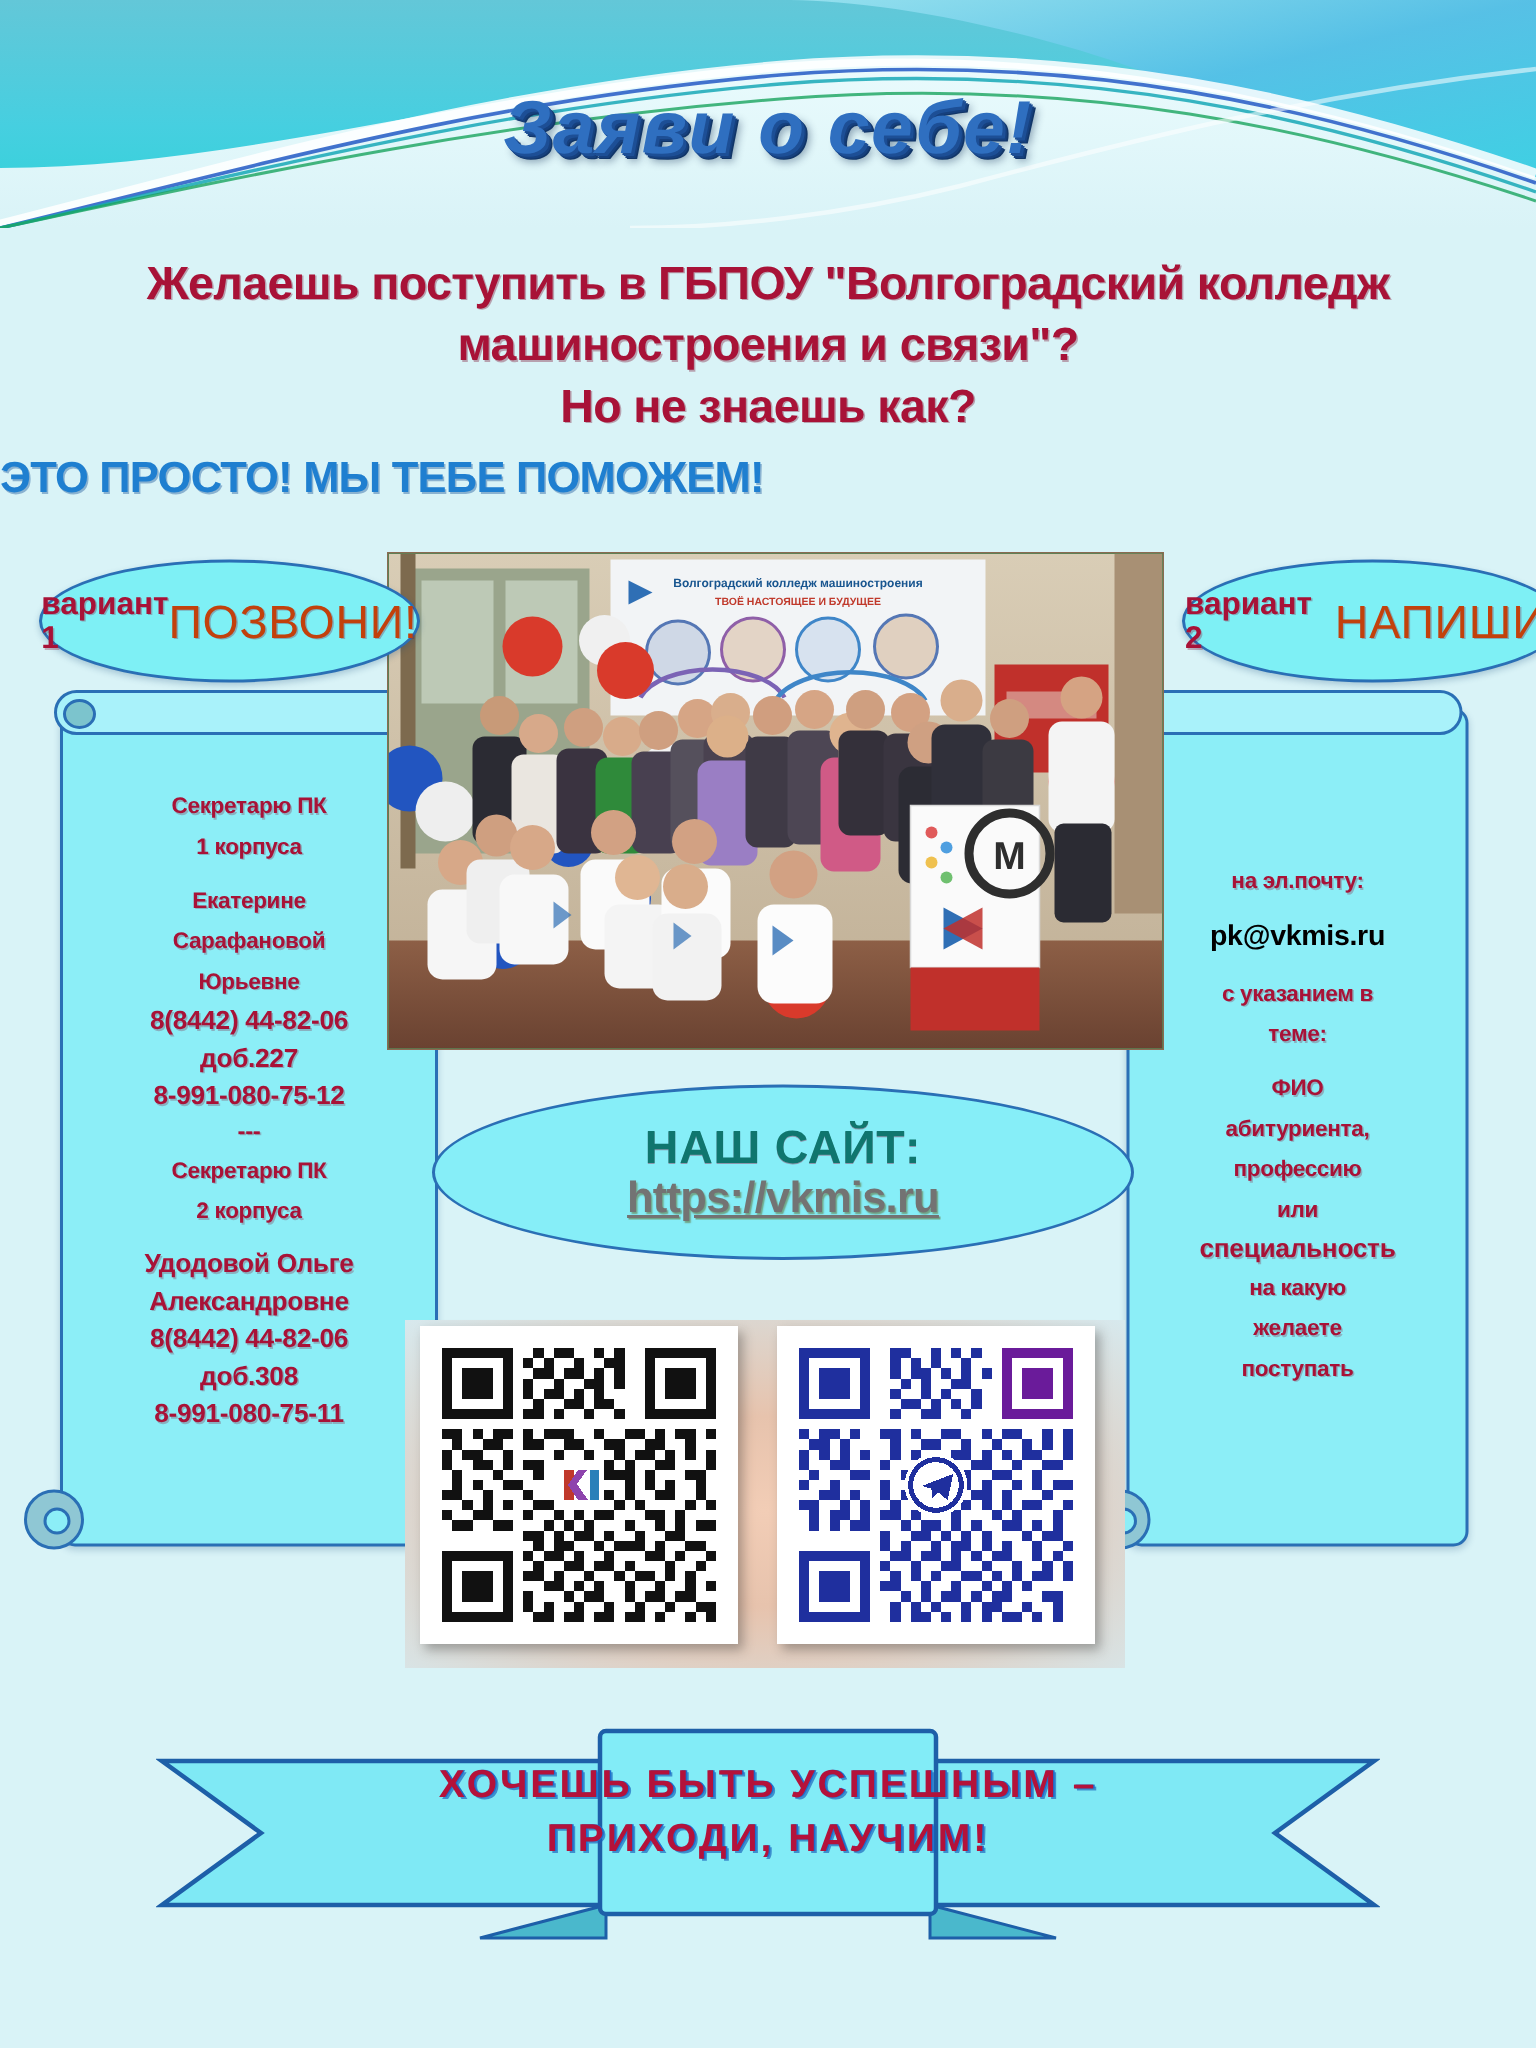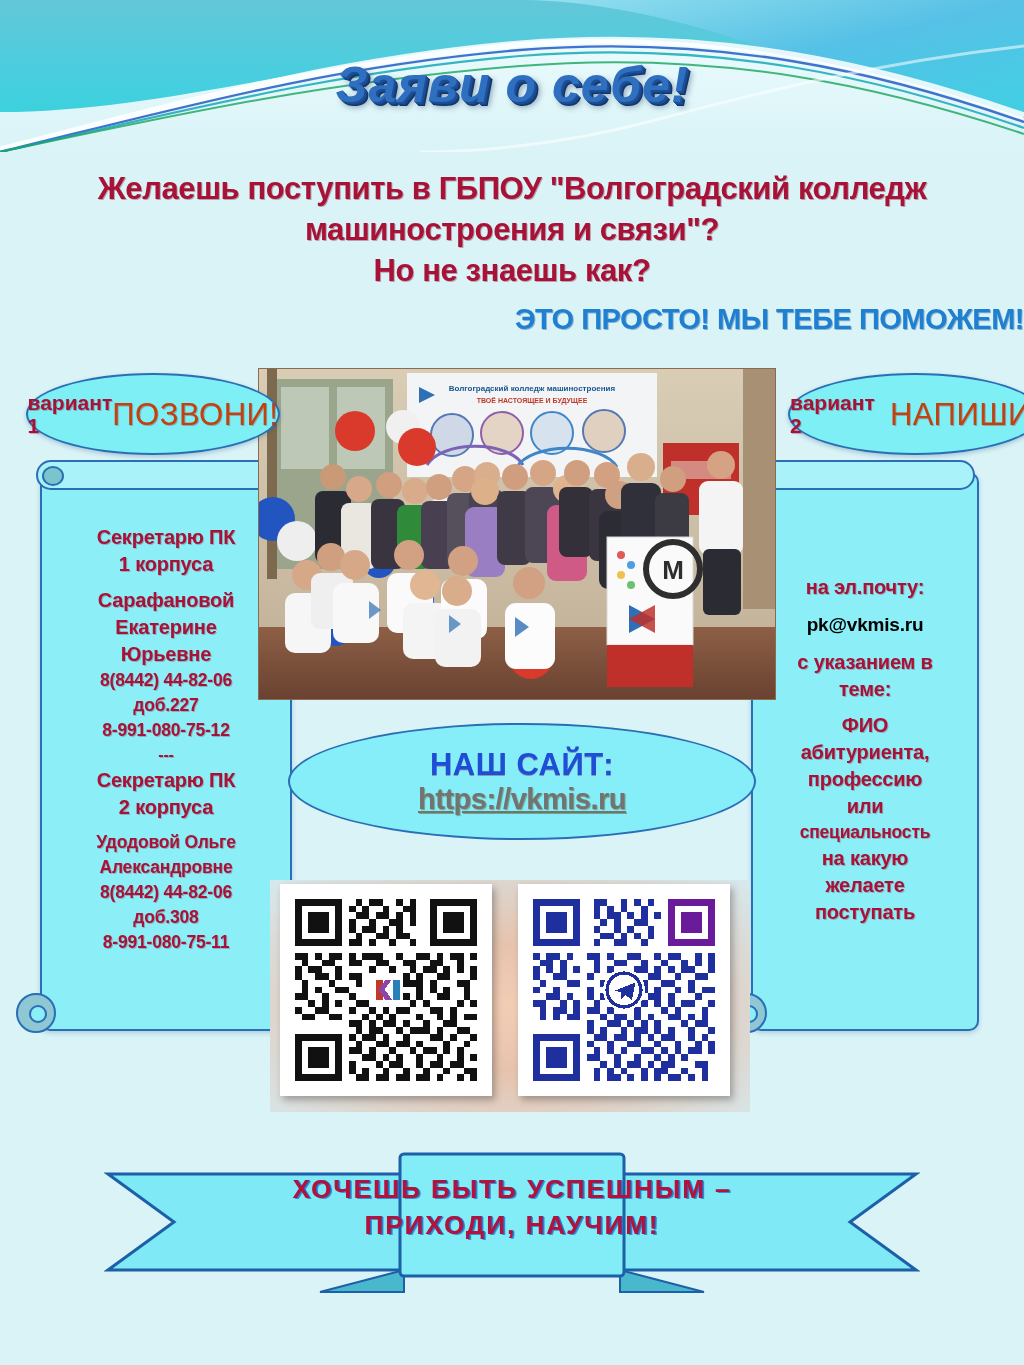--- a/index.html
+++ b/index.html
@@ -43,21 +43,21 @@
     position:absolute;left:0;width:1024px;text-align:center;
     color:#a81237;
     font-weight:bold;
     font-size:31px;
     line-height:41px;
     letter-spacing:-0.4px;
     text-shadow:1px 1px 0 rgba(120,10,40,.35);
     z-index:5;
   }
   .promise{
-    position:absolute;left:0;top:303px;width:1024px;text-align:right;
+    position:absolute;left:0;top:303px;width:1024px;text-align:left;
     color:#1f7fd0;
     font-weight:bold;font-size:29px;letter-spacing:-0.5px;
     text-shadow:1px 1px 0 rgba(20,80,150,.4);
     z-index:5;
   }
 
   
   .variant{
     position:absolute;
     width:250px;height:78px;
@@ -126,21 +126,21 @@
   .panel-body{
     position:absolute;left:0;top:26px;
     width:100%;height:calc(100% - 30px);
     padding:24px 10px 6px;
     box-sizing:border-box;
     text-align:center;
     overflow:hidden;
   }
   .ctext{
     color:#a81237;font-weight:bold;
-    font-size:20px;line-height:27px;
+    font-size:15px;line-height:27px;
     letter-spacing:-0.2px;
     text-shadow:1px 1px 0 rgba(130,20,50,.28);
   }
   .ctext.small{font-size:17.5px;line-height:25px;}
   .ctext.dots{font-size:16px;line-height:24px;}
   .email-link{
     color:#000000;font-weight:bold;
     font-size:19px;line-height:30px;
     letter-spacing:-0.2px;
   }
@@ -161,21 +161,21 @@
   #site-oval{
     position:absolute;left:288px;top:723px;width:464px;height:113px;
     border-radius:50%;
     background:#86eef8;
     border:2px solid #2a6fb5;
     display:flex;flex-direction:column;
     align-items:center;justify-content:center;
     z-index:6;
   }
   #site-oval .site-label{
-    color:#1d4ed8;font-weight:bold;font-size:31px;letter-spacing:.5px;
+    color:#0f766e;font-weight:bold;font-size:31px;letter-spacing:.5px;
     line-height:34px;
     text-shadow:0 1px 0 rgba(150,20,60,.4);
   }
   #site-oval .site-url{
     color:#737373;font-weight:bold;font-size:29px;line-height:34px;
     letter-spacing:-0.5px;
     text-decoration:underline;
     text-shadow:1px 1px 1px rgba(90,90,20,.5);
   }
 
@@ -262,22 +262,22 @@
     <span class="vact">НАПИШИ!</span>
   </div>
 
   <div class="scroll" id="panel-left">
     <div class="roll-top"></div>
     <div class="roll-bot"></div>
     <div class="panel-body">
       <span class="ctext rline">Секретарю  ПК</span>
       <span class="ctext rline">1 корпуса</span>
       <div class="gap"></div>
+      <span class="ctext rline">Екатерине</span>
       <span class="ctext rline">Сарафановой</span>
-      <span class="ctext rline">Екатерине</span>
       <span class="ctext rline">Юрьевне</span>
       <span class="ctext small rline">8(8442)  44-82-06</span>
       <span class="ctext small rline">доб.227</span>
       <span class="ctext small rline">8-991-080-75-12</span>
       <span class="ctext dots rline">---</span>
       <span class="ctext rline">Секретарю  ПК</span>
       <span class="ctext rline">2 корпуса</span>
       <div class="gap"></div>
       <span class="ctext small rline">Удодовой Ольге</span>
       <span class="ctext small rline">Александровне</span>

